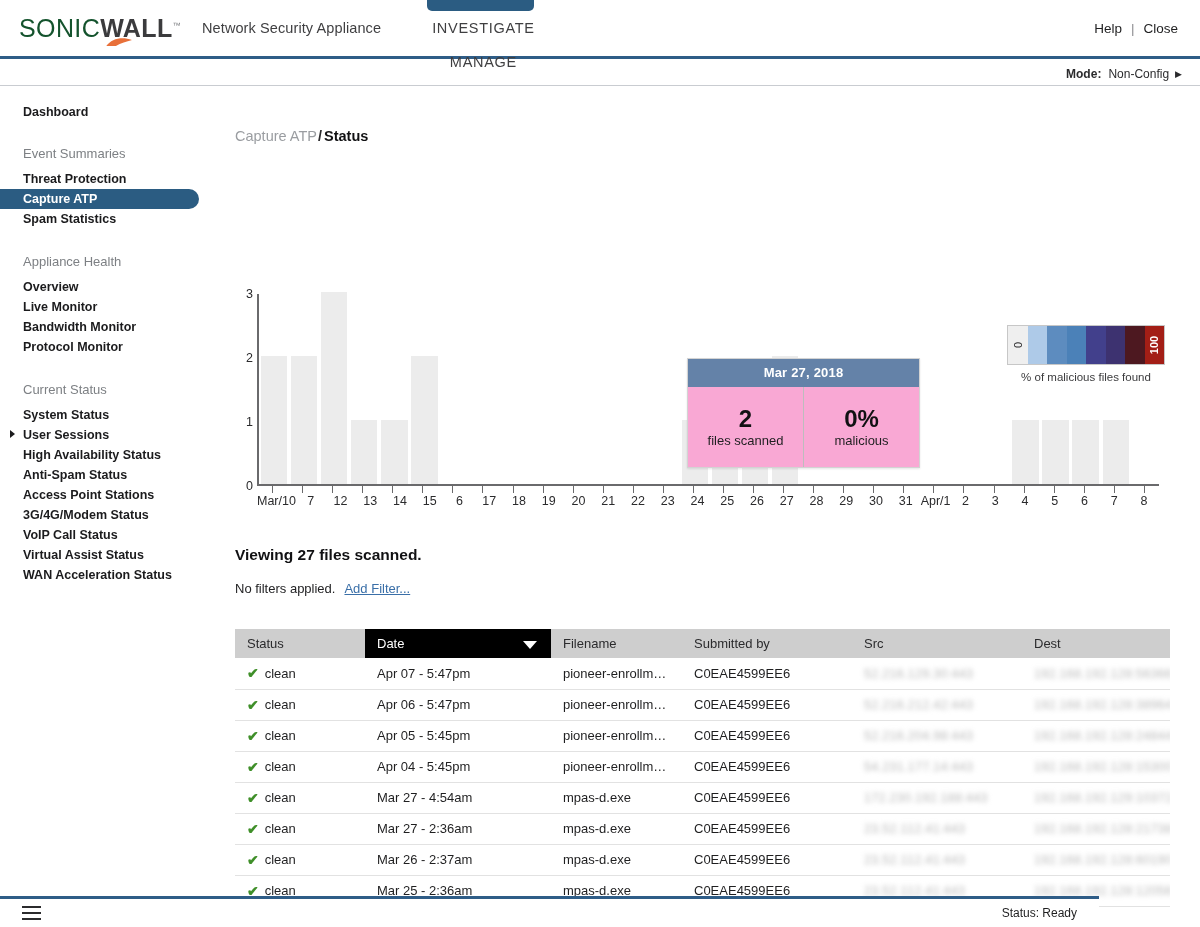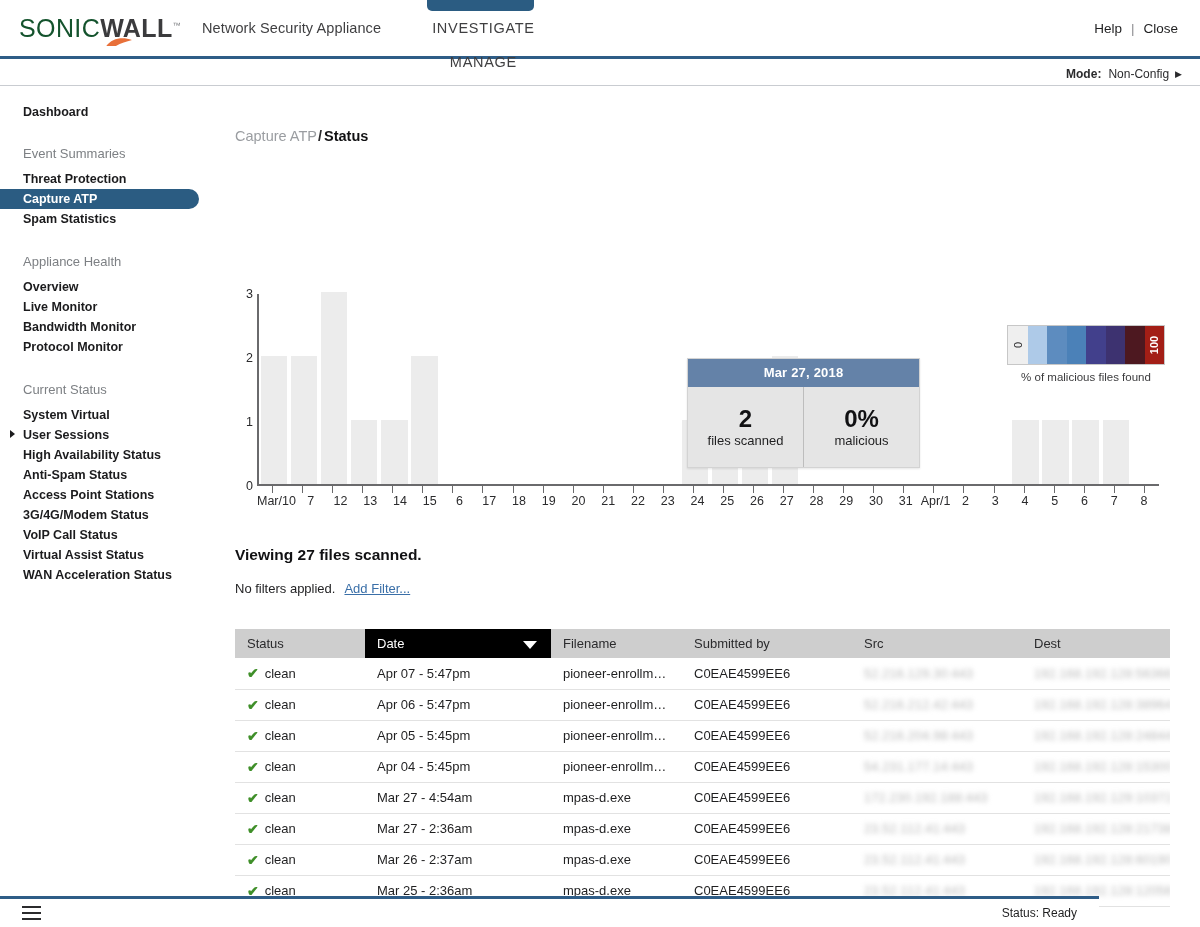--- a/index.html
+++ b/index.html
@@ -226,21 +226,21 @@
     font-size: 12.5px;
     color: #2b2b2d;
     white-space: nowrap;
   }
 
   
   .tooltip {
     position: absolute;
     left: 452px; top: 72px;
     width: 233px;
-    background: #e5e5e5;
+    background: #f9a8d4;
     border: 1px solid #d3d3d3;
     box-shadow: 0 1px 2px rgba(0,0,0,0.10);
     z-index: 6;
   }
   .tooltip-head {
     background: #6482a8;
     color: #ffffff;
     font-size: 13px;
     font-weight: 700;
     text-align: center;
@@ -433,21 +433,21 @@
     <div class="sb-group-title">Appliance Health</div>
     <div style="height:7px;"></div>
     <div class="sb-item">Overview</div>
     <div class="sb-item">Live Monitor</div>
     <div class="sb-item">Bandwidth Monitor</div>
     <div class="sb-item">Protocol Monitor</div>
 
     <div style="height:24px;"></div>
     <div class="sb-group-title">Current Status</div>
     <div style="height:7px;"></div>
-    <div class="sb-item">System Virtual</div>
+    <div class="sb-item">System Status</div>
     <div class="sb-item">
       <span class="expander"></span><span>User Sessions</span>
     </div>
     <div class="sb-item">High Availability Status</div>
     <div class="sb-item">Anti-Spam Status</div>
     <div class="sb-item">Access Point Stations</div>
     <div class="sb-item">3G/4G/Modem Status</div>
     <div class="sb-item">VoIP Call Status</div>
     <div class="sb-item">Virtual Assist Status</div>
     <div class="sb-item">WAN Acceleration Status</div>

